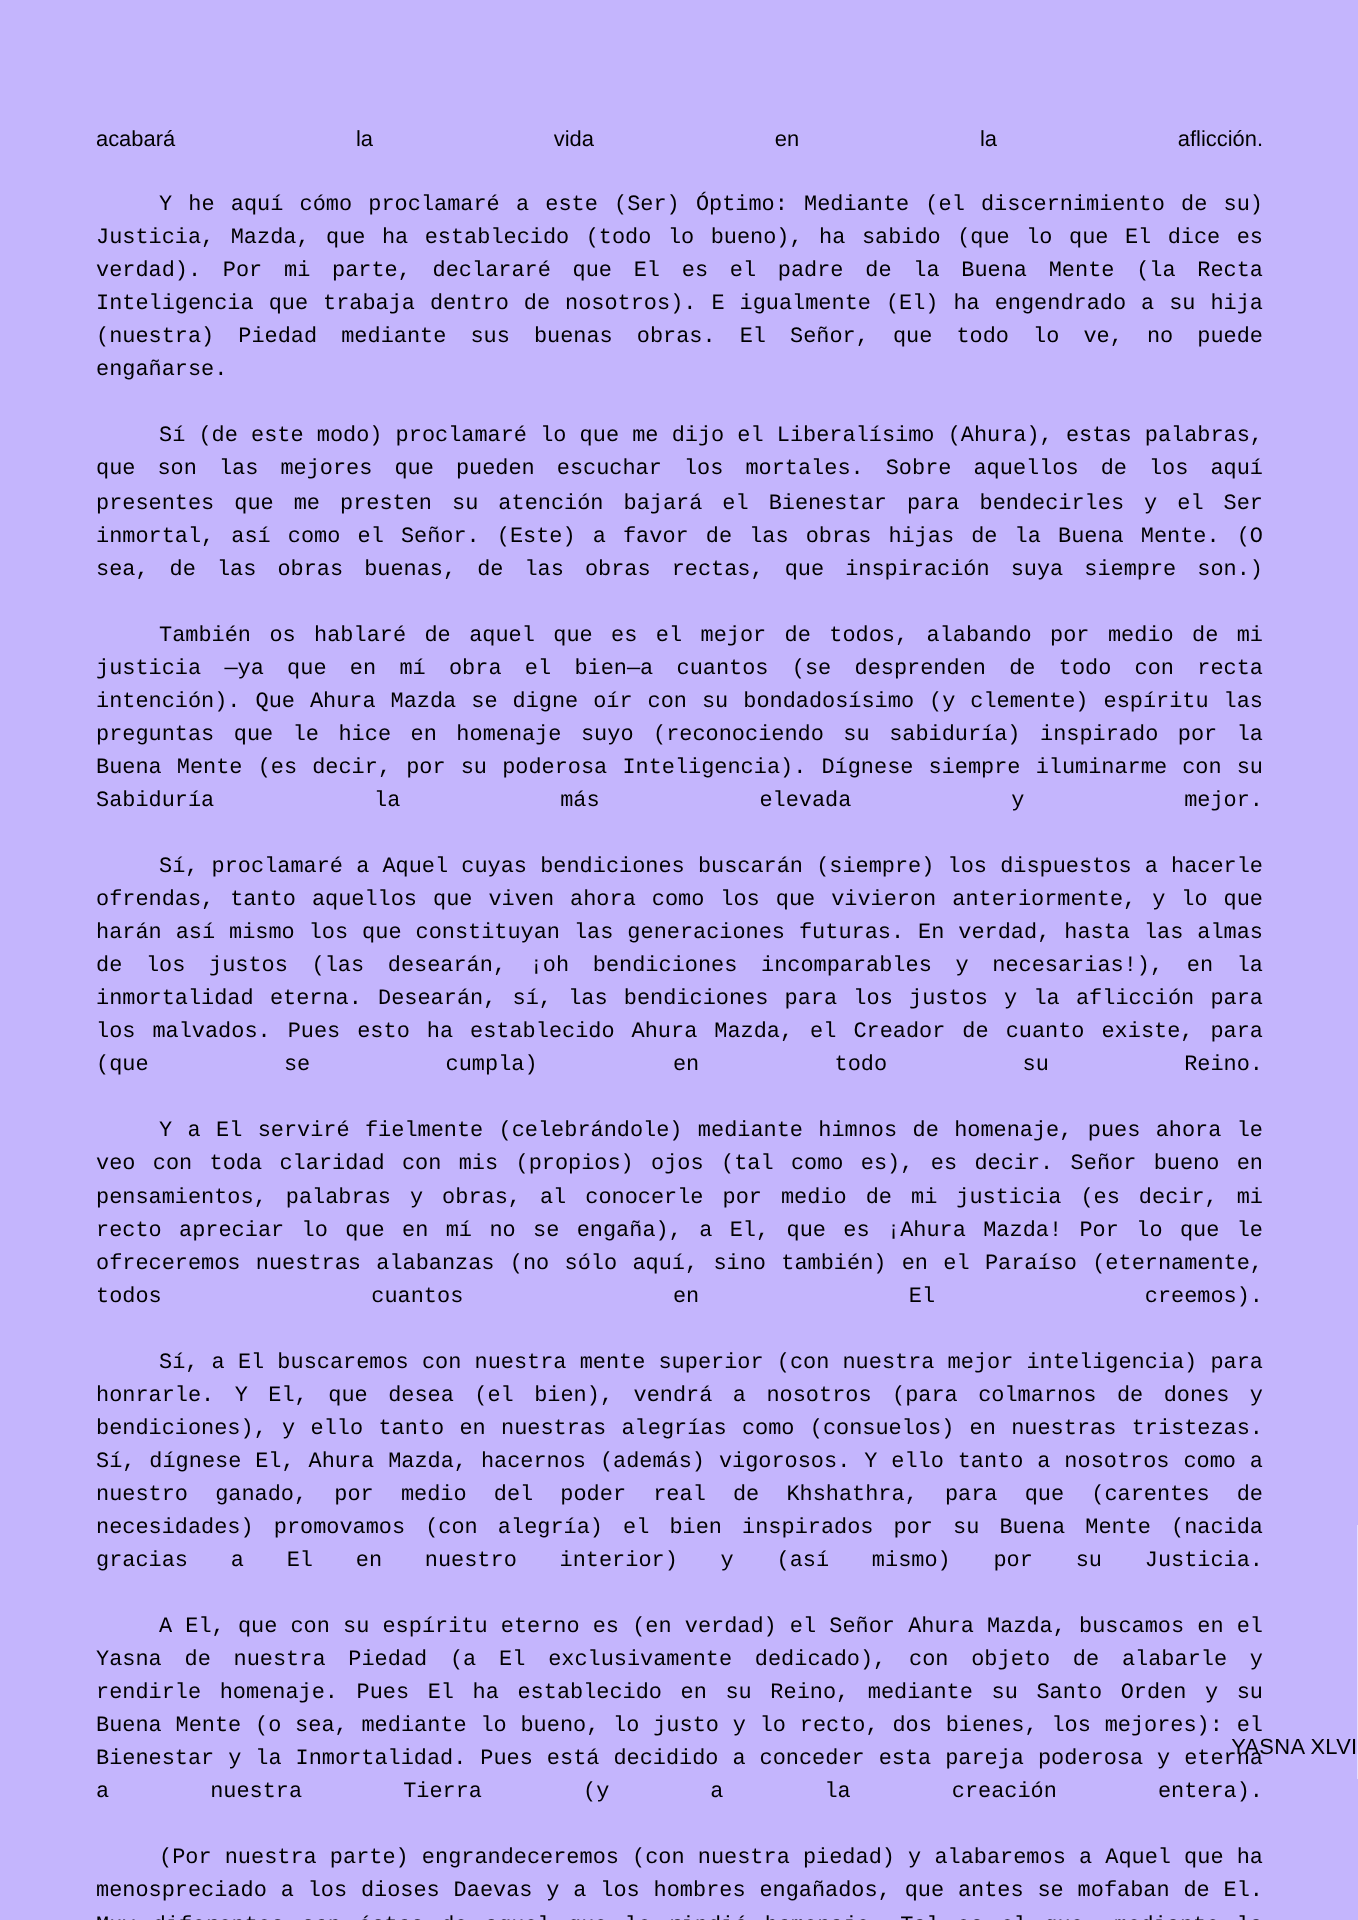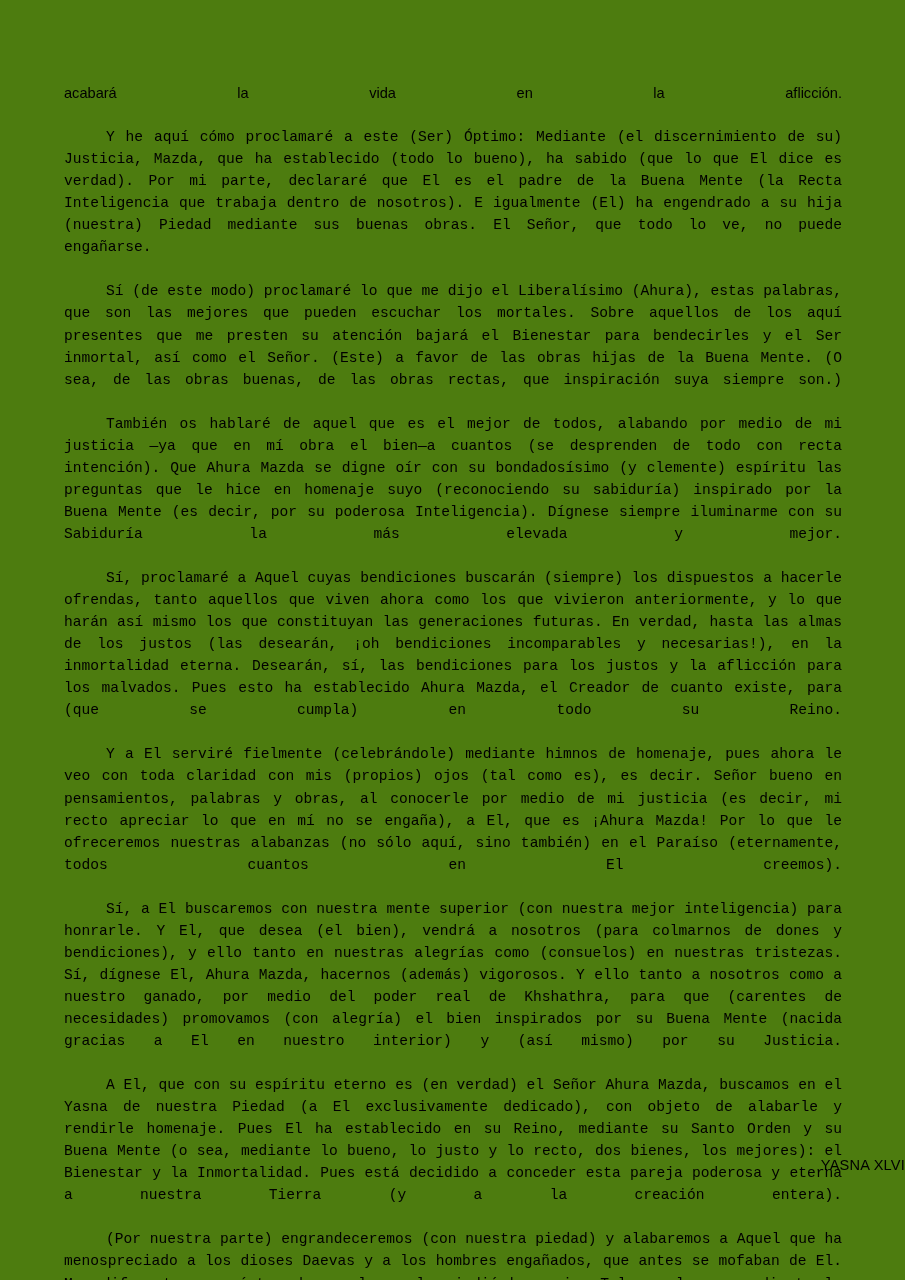--- a/index.html
+++ b/index.html
@@ -14,21 +14,21 @@
     font-family: "Liberation Sans", sans-serif;
     color: #000000;
     -webkit-font-smoothing: none;
   }
   #page {
     position: absolute;
     left: 0;
     top: 0;
     width: 905px;
     height: 1280px;
-    background: #4d7c0f;
+    background: #c4b5fd;
     overflow: hidden;
   }
   #text-body {
     position: absolute;
     left: 64px;
     top: 82px;
     width: 778px;
     font-size: 14.6px;
     line-height: 22.05px;
     text-align: justify;

